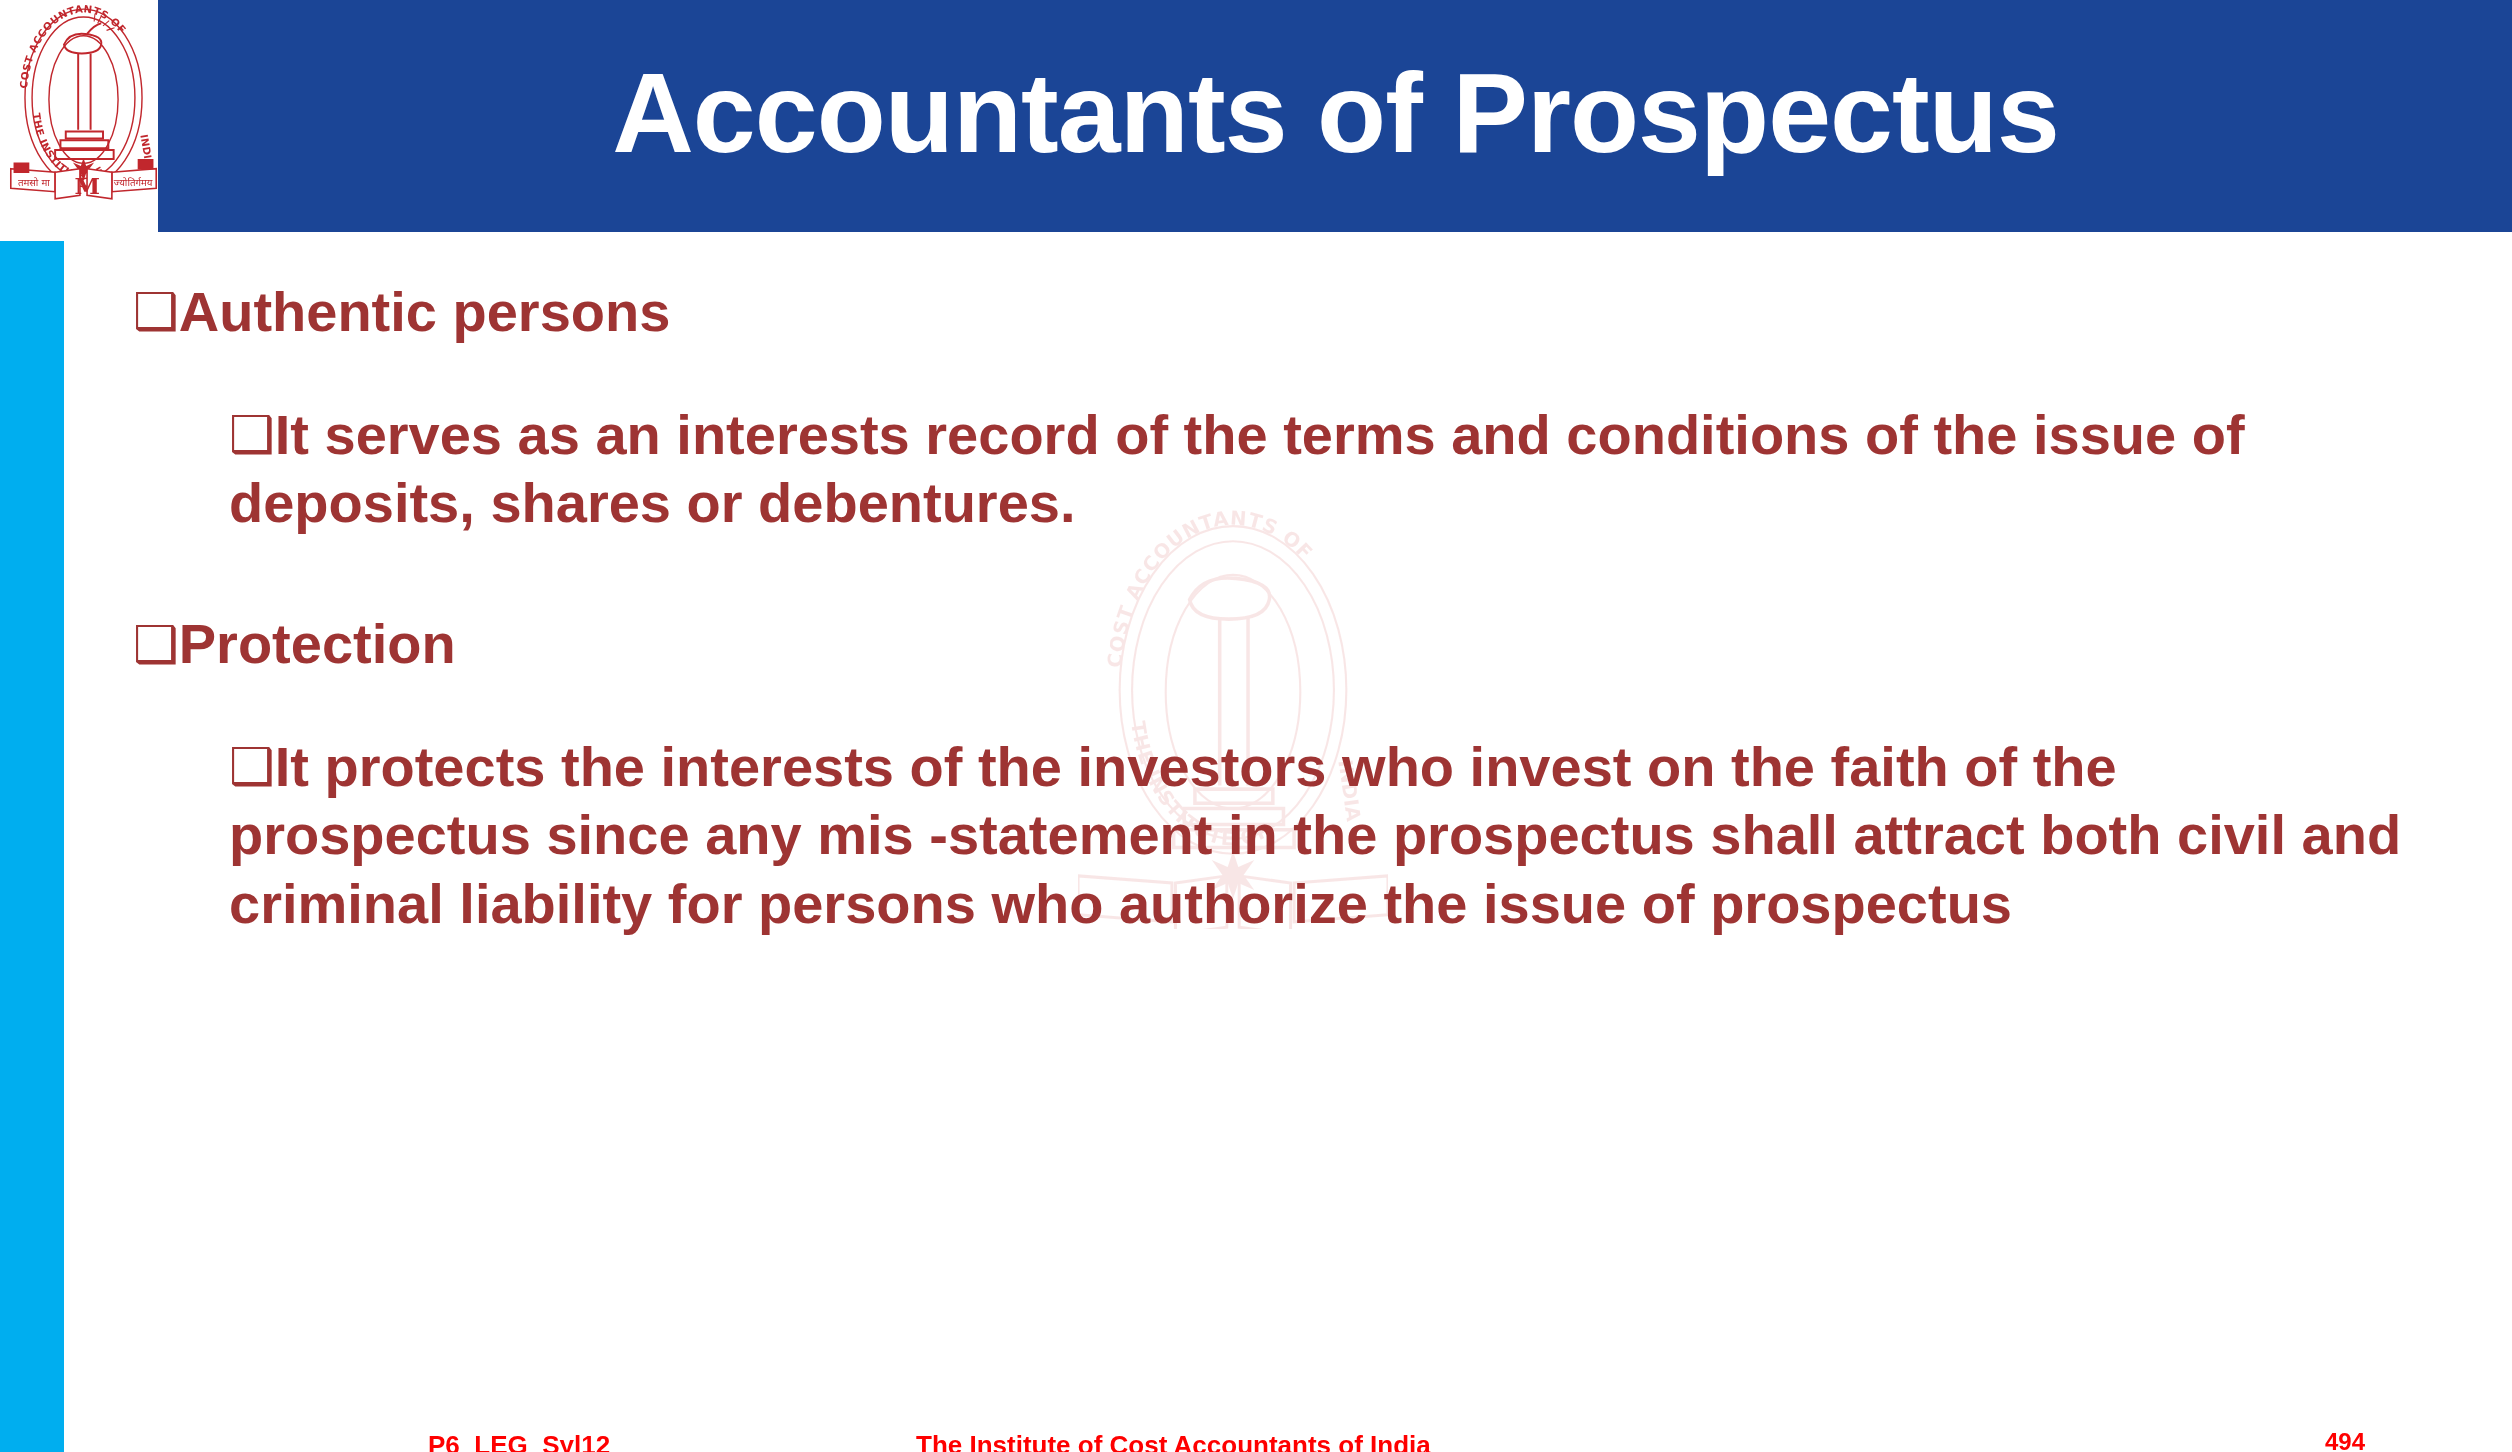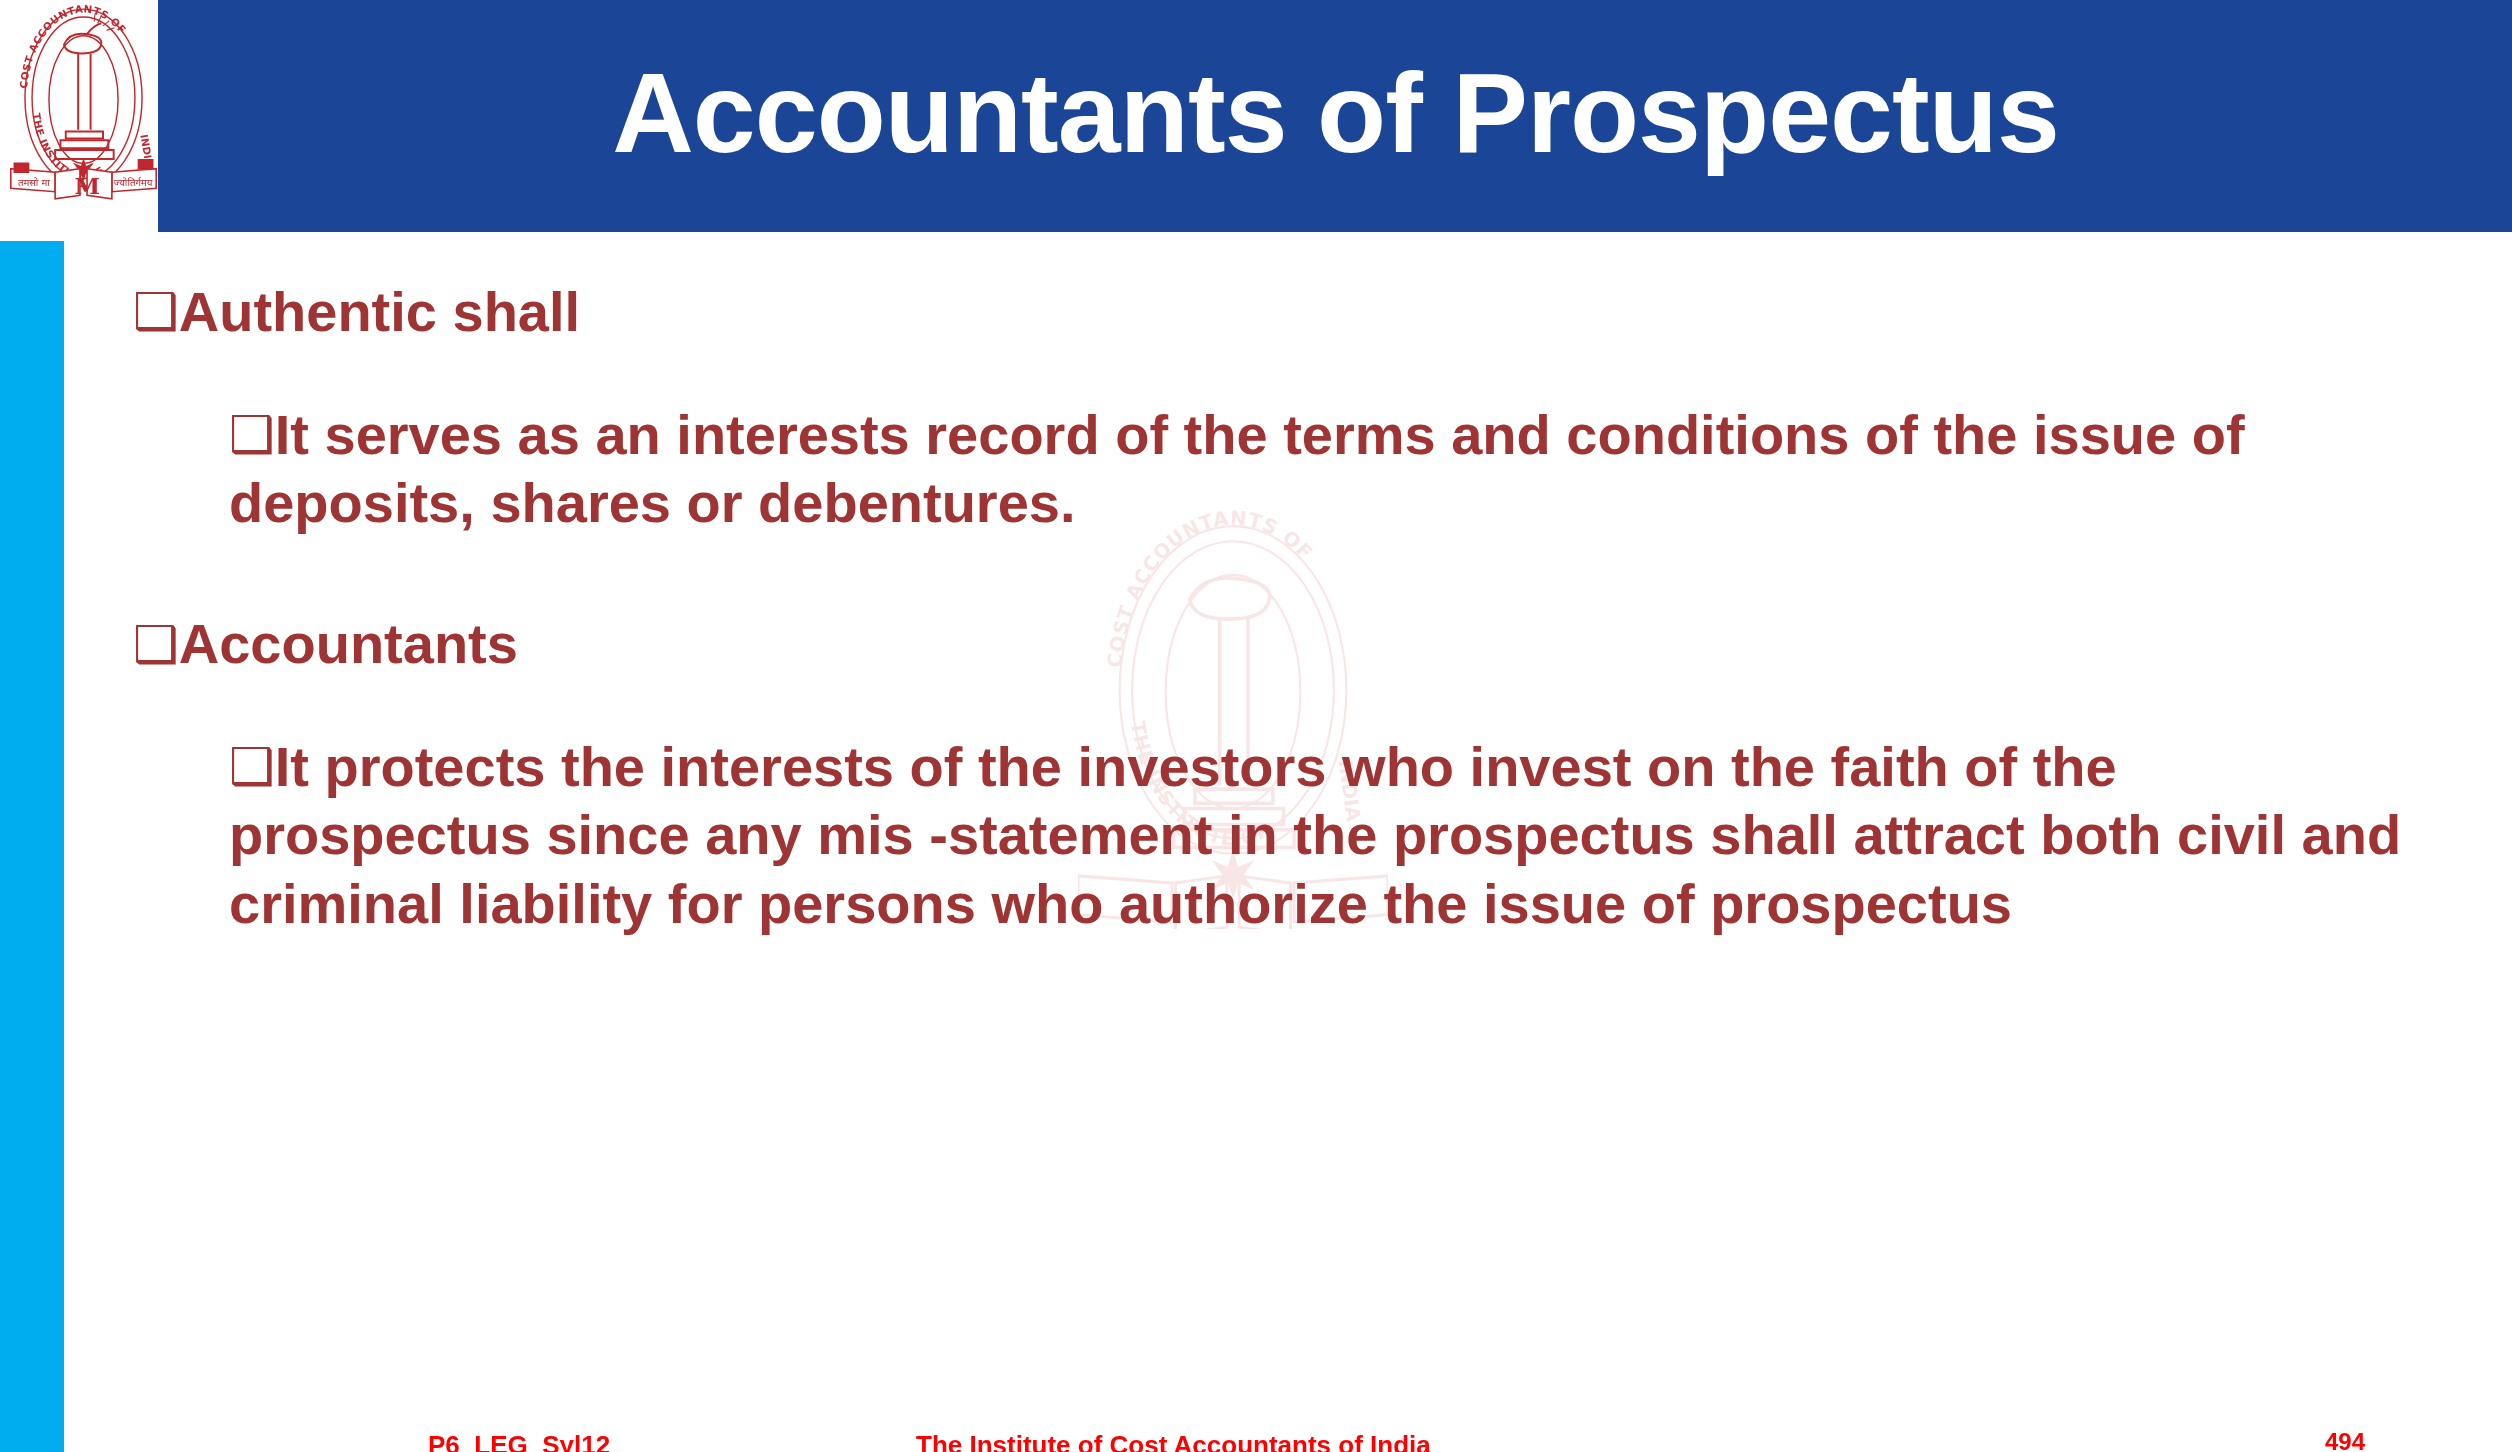--- a/index.html
+++ b/index.html
@@ -217,33 +217,33 @@
       <path d="M244 428 l106 -8 l0 44 l-106 8 z"></path>
       <path d="M110 428 l58 -8 l0 58 l-58 8 z"></path>
       <path d="M182 420 l58 8 l0 58 l-58 -8 z"></path>
     </g>
   </svg>
 </div>
 
 <div id="content">
 
   <div class="lvl1">
-    <span class="bullet-sq">❑</span><span>Authentic shall</span>
+    <span class="bullet-sq">❑</span><span>Authentic persons</span>
   </div>
 
   <div class="gap-sm"></div>
 
   <div class="lvl2">
     <span class="bullet-sq">❑</span><span>It serves as an interests record of the terms and conditions of the issue of deposits, shares or debentures.</span>
   </div>
 
   <div class="gap-md"></div>
 
   <div class="lvl1">
-    <span class="bullet-sq">❑</span><span>Accountants</span>
+    <span class="bullet-sq">❑</span><span>Protection</span>
   </div>
 
   <div class="gap-sm"></div>
 
   <div class="lvl2">
     <span class="bullet-sq">❑</span><span>It protects the interests of the investors who invest on the faith of the prospectus since any mis -statement in the prospectus shall attract both civil and criminal liability for persons who authorize the issue of prospectus</span>
   </div>
 
 </div>
 

